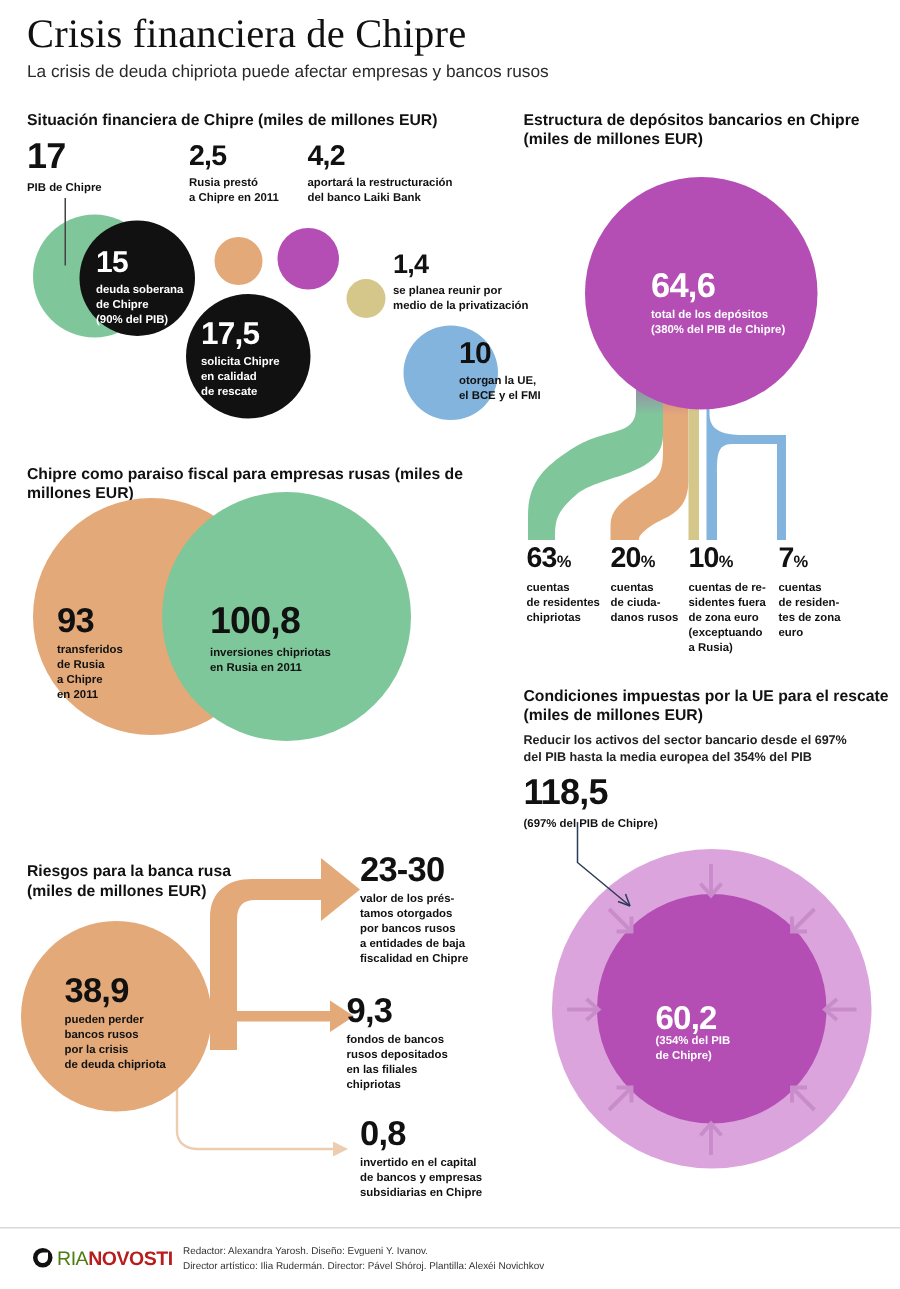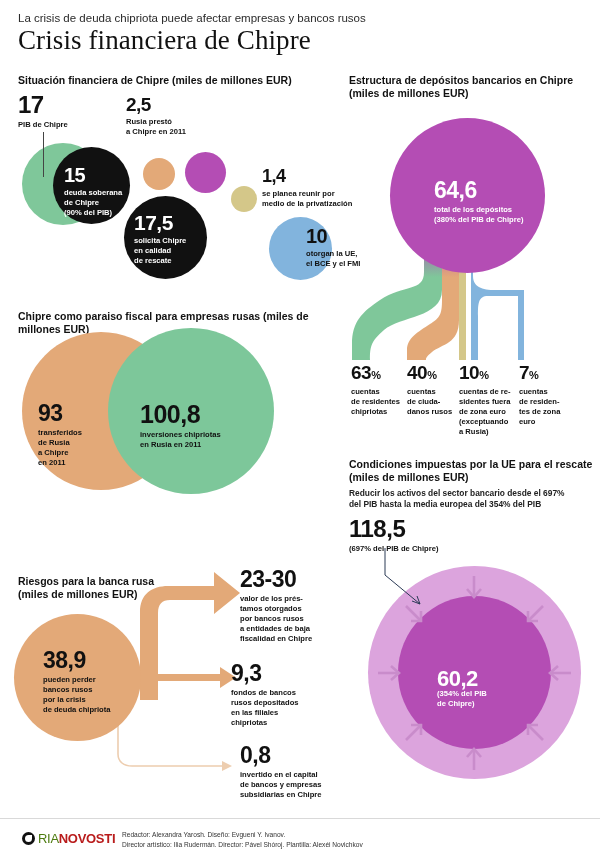--- a/index.html
+++ b/index.html
@@ -61,22 +61,22 @@
   #logo-ria{font-size:13px;font-weight:normal;color:#4d7c0f;letter-spacing:-.3px;}
   #logo-novosti{font-size:13px;font-weight:bold;color:#b91c1c;letter-spacing:-.3px;}
   #credits{position:absolute;left:122px;top:12px;font-size:6.6px;color:#333;line-height:1.45;}
 </style>
 </head>
 <body>
 
 <div class="root">
 
   <div id="header">
+    <div id="title">Crisis financiera de Chipre</div>
     <div id="subtitle">La crisis de deuda chipriota puede afectar empresas y bancos rusos</div>
-    <div id="title">Crisis financiera de Chipre</div>
   </div>
 
   <div class="sec-head" style="left:18px;top:74px;width:320px;">Situación financiera de Chipre (miles de millones EUR)</div>
 
   <div class="circ" style="left:22px;top:143px;width:82px;height:82px;background:#7fc79a;"></div>
 
   <div class="circ" style="left:53px;top:147px;width:77px;height:77px;background:#111111;"></div>
 
   <div class="circ" style="left:143px;top:158px;width:32px;height:32px;background:#e3a978;"></div>
 
@@ -100,20 +100,25 @@
 de Chipre
 (90% del PIB)</div>
   </div>
 
   <div class="abs" style="left:126px;top:96px;width:78px;">
     <div class="num blk" style="font-size:19px;">2,5</div>
     <div class="cap blk" style="margin-top:4px;white-space:pre-line;">Rusia prestó
 a Chipre en 2011</div>
   </div>
 
+  <div class="abs" style="left:205px;top:96px;width:128px;">
+    <div class="num blk" style="font-size:19px;">4,2</div>
+    <div class="cap blk" style="margin-top:4px;white-space:pre-line;">aportará la restructuración
+del banco Laiki Bank</div>
+  </div>
 
   <div class="abs" style="left:134px;top:213px;width:72px;">
     <div class="num white" style="font-size:21px;">17,5</div>
     <div class="cap-light" style="margin-top:4px;white-space:pre-line;">solicita Chipre
 en calidad
 de rescate</div>
   </div>
 
   <div class="abs" style="left:262px;top:168px;width:110px;">
     <div class="num blk" style="font-size:18px;">1,4</div>
@@ -174,21 +179,21 @@
     <div>
       <span class="num blk" style="font-size:19px;">63</span><span class="num blk" style="font-size:11px;">%</span>
     </div>
     <div class="cap blk" style="margin-top:4px;white-space:pre-line;">cuentas
 de residentes
 chipriotas</div>
   </div>
 
   <div class="abs" style="left:407px;top:364px;width:52px;">
     <div>
-      <span class="num blk" style="font-size:19px;">40</span><span class="num blk" style="font-size:11px;">%</span>
+      <span class="num blk" style="font-size:19px;">20</span><span class="num blk" style="font-size:11px;">%</span>
     </div>
     <div class="cap blk" style="margin-top:4px;white-space:pre-line;">cuentas
 de ciuda-
 danos rusos</div>
   </div>
 
   <div class="abs" style="left:459px;top:364px;width:58px;">
     <div>
       <span class="num blk" style="font-size:19px;">10</span><span class="num blk" style="font-size:11px;">%</span>
     </div>

